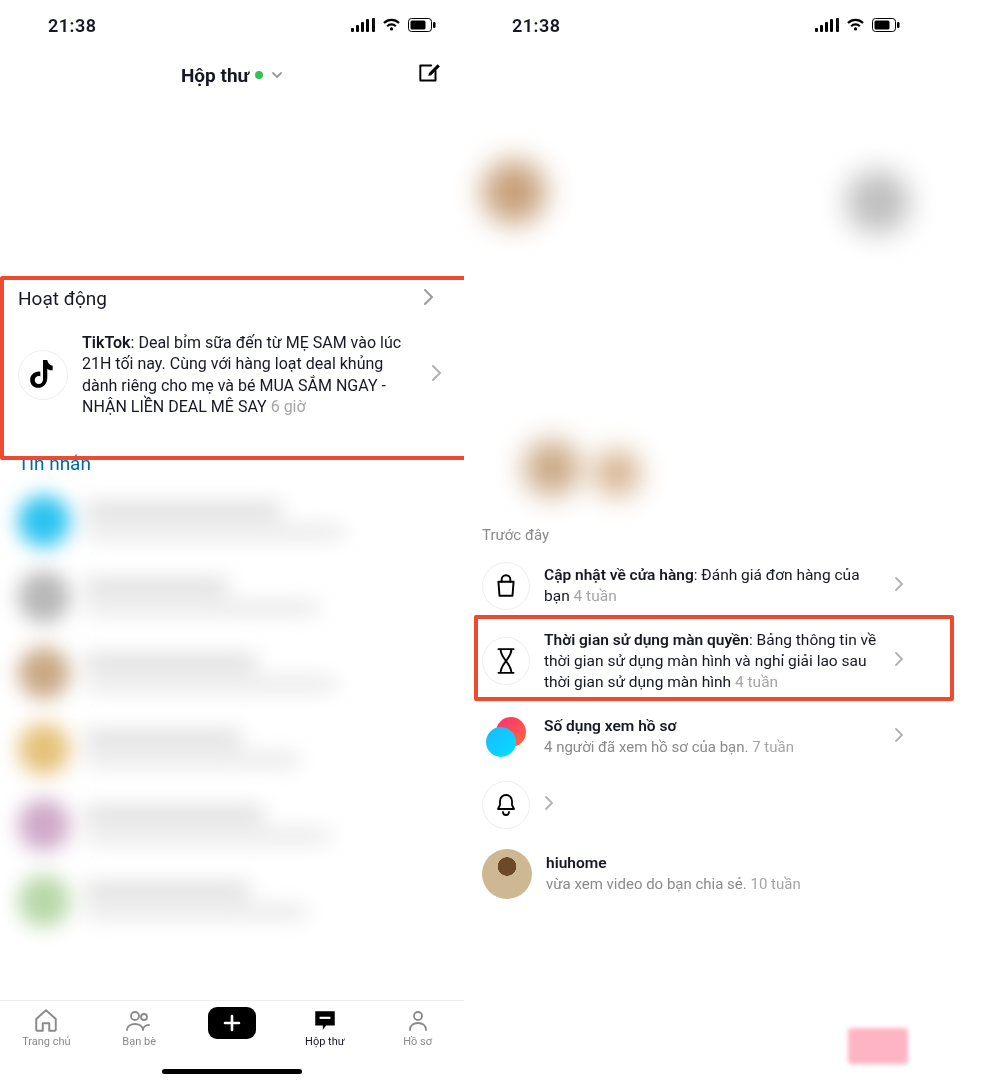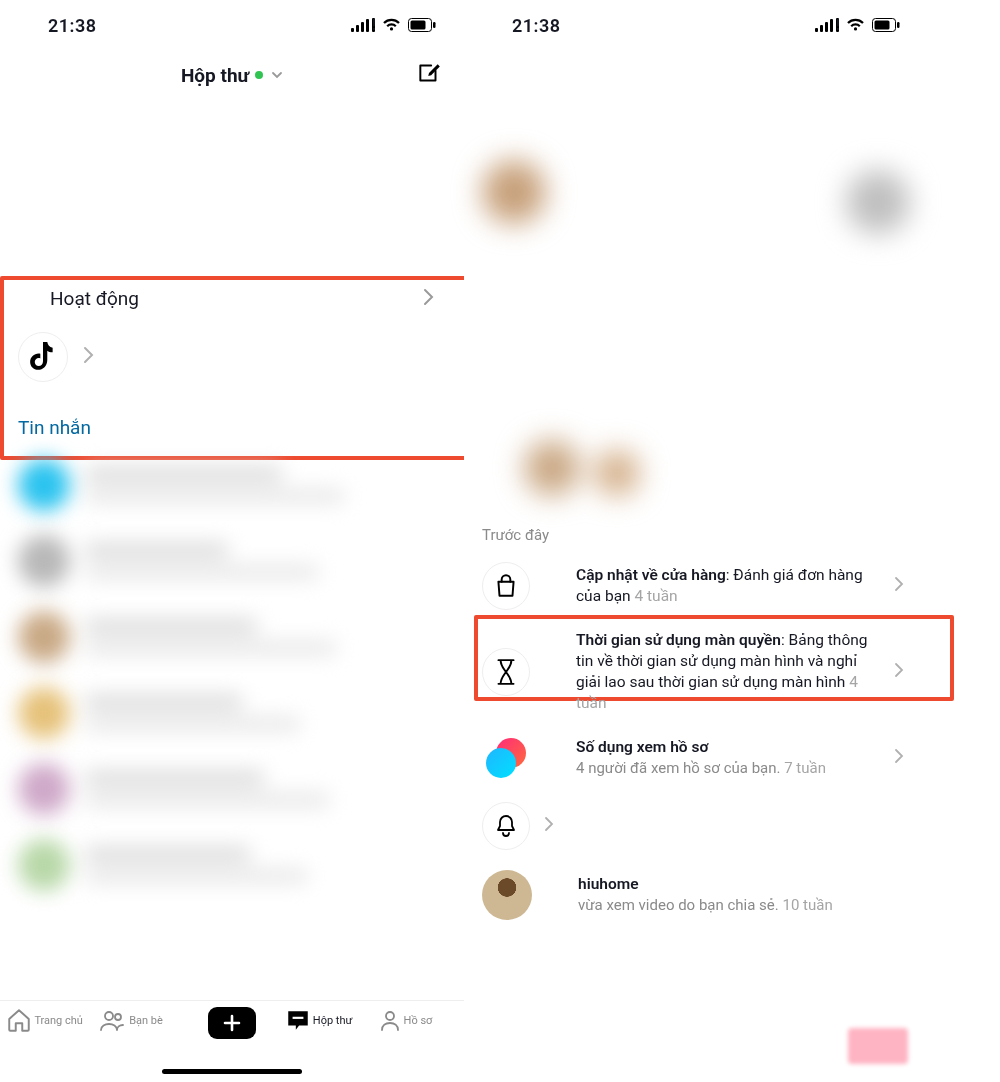--- a/index.html
+++ b/index.html
@@ -69,35 +69,35 @@
     align-items:center;
     padding: 10px 14px 10px 18px;
     gap:14px;
     position:relative;
   }
   .row .av{
     width:50px; height:50px; border-radius:50%; flex:0 0 50px;
     display:flex; align-items:center; justify-content:center;
     border:1px solid #eee; background:#fff;
   }
-  .row .body{ flex:1; font-size:16px; line-height:1.35; color:#161823;margin-left:32px;}
+  .row .body{ flex:1; font-size:16px; line-height:1.35; color:#161823;}
   .row .body .lead{ font-weight:600; }
   .row .body .time{ color:#a5a5a5; }
   .row .chev{ flex:0 0 20px; color:#b0b0b0;}
   .row.compact .av{ width:48px; height:48px; flex:0 0 48px;}
   .row.compact .body{ font-size:15.5px;}
   .row .sub{ color:#8a8a8a; font-size:15px; }
   
   .tabbar{
     position:absolute; bottom:0; left:0; right:0;
     height:82px; border-top:1px solid #eee; background:#fff;
     display:flex; align-items:flex-start; justify-content:space-around;
     padding-top:6px;
   }
-  .tab{ display:flex; flex-direction:row; align-items:center; gap:2px; font-size:11px; color:#8a8a8a; width:80px;}
+  .tab{ display:flex; flex-direction:column; align-items:center; gap:2px; font-size:11px; color:#8a8a8a; width:80px;}
   .tab.active{ color:#161823; }
   .tab .ic{ height:26px; display:flex; align-items:center; justify-content:center;}
   .tab-plus{
     width:48px; height:32px; border-radius:9px; background:#000; position:relative;
     display:flex; align-items:center; justify-content:center; margin-top:0;
   }
   .tab-plus::before{content:""; position:absolute; left:-4px; top:0; bottom:0; width:10px; background:#25f4ee; border-radius:9px; z-index:-1;}
   .tab-plus::after{content:""; position:absolute; right:-4px; top:0; bottom:0; width:10px; background:#fe2c55; border-radius:9px; z-index:-1;}
   .home-ind{ position:absolute; bottom:8px; left:50%; transform:translateX(-50%); width:140px; height:5px; background:#000; border-radius:3px;}
   
@@ -183,20 +183,23 @@
             <path d="M3 2l7 7-7 7" stroke="#9a9a9a" stroke-width="2" fill="none" stroke-linecap="round"></path>
           </svg>
       </span>
     </div>
 
     <div class="row">
       <div class="av">
         <svg width="26" height="30" viewBox="0 0 24 28">
             <path d="M16 0c.4 2.7 2 4.8 5 5.3v4.2c-1.9.1-3.7-.4-5-1.4v8.7c0 5.5-4 9.2-8.6 9.2C3.2 26 0 22.7 0 18.6c0-4.5 3.6-7.9 8-7.9.5 0 1 .1 1.5.2v4.4c-.5-.2-1-.3-1.5-.3-2 0-3.7 1.6-3.7 3.7 0 2.1 1.7 3.8 3.7 3.8 2.2 0 4-1.7 4-4.5V0h4z" fill="#000"></path>
           </svg>
+      </div>
+      <div class="body">
+        <span class="lead">TikTok</span><span>: Deal bỉm sữa đến từ MẸ SAM vào lúc 21H tối nay. Cùng với hàng loạt deal khủng dành riêng cho mẹ và bé MUA SẮM NGAY - NHẬN LIỀN DEAL MÊ SAY </span><span class="time">6 giờ</span>
       </div>
       <span class="chev">
         <svg width="12" height="18" viewBox="0 0 12 18">
             <path d="M3 2l7 7-7 7" stroke="#b0b0b0" stroke-width="2" fill="none" stroke-linecap="round"></path>
           </svg>
       </span>
     </div>
 
     <div class="sec-label" style="padding-top:24px; font-size:19px;">Tin nhắn</div>
 

